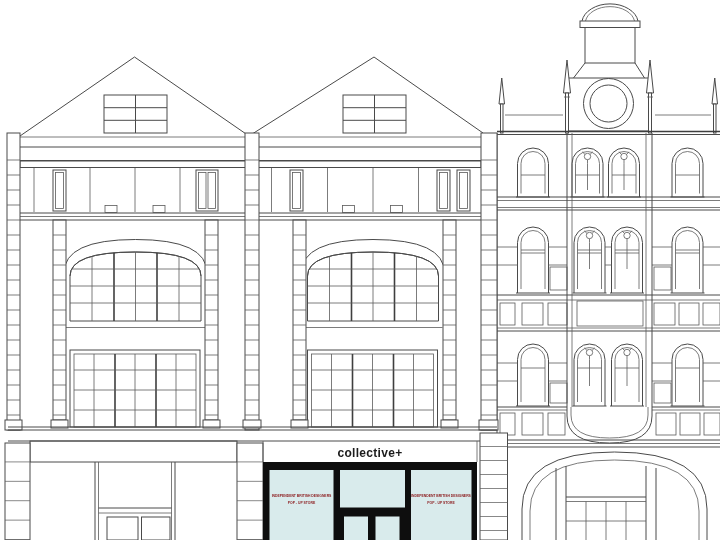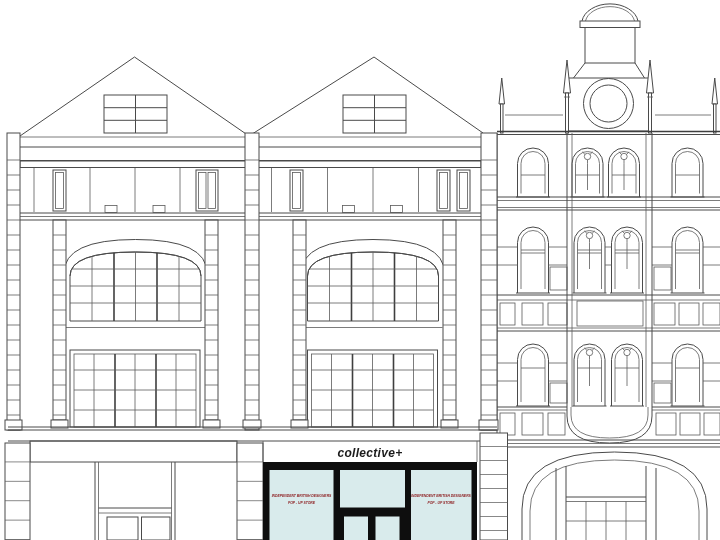--- a/index.html
+++ b/index.html
@@ -1,16 +1,16 @@
 <!DOCTYPE html>
 <html><head>
 <meta charset="utf-8">
 <style>
   html,body{margin:0;padding:0;background:#ffffff;width:720px;height:540px;overflow:hidden;}
-  .stage{width:720px;height:540px;font-family:"Liberation Sans",sans-serif;font-style:italic;}
+  .stage{width:720px;height:540px;font-family:"Liberation Sans",sans-serif;}
   svg{display:block;}
   .ln{fill:none;stroke:#4a4a4a;stroke-width:1;}
   .lt{fill:none;stroke:#5a5a5a;stroke-width:.8;}
   .ln2{fill:none;stroke:#3f3f3f;stroke-width:1.6;}
   .wf{fill:#ffffff;stroke:#4a4a4a;stroke-width:1;}
   .pat{stroke:none;}
   .sign{font-family:"Liberation Sans",sans-serif;font-weight:bold;font-size:12px;letter-spacing:.3px;text-anchor:middle;}
   .promo{font-family:"Liberation Sans",sans-serif;font-weight:bold;font-size:3.4px;letter-spacing:0;text-anchor:middle;}
 </style>
 </head>

